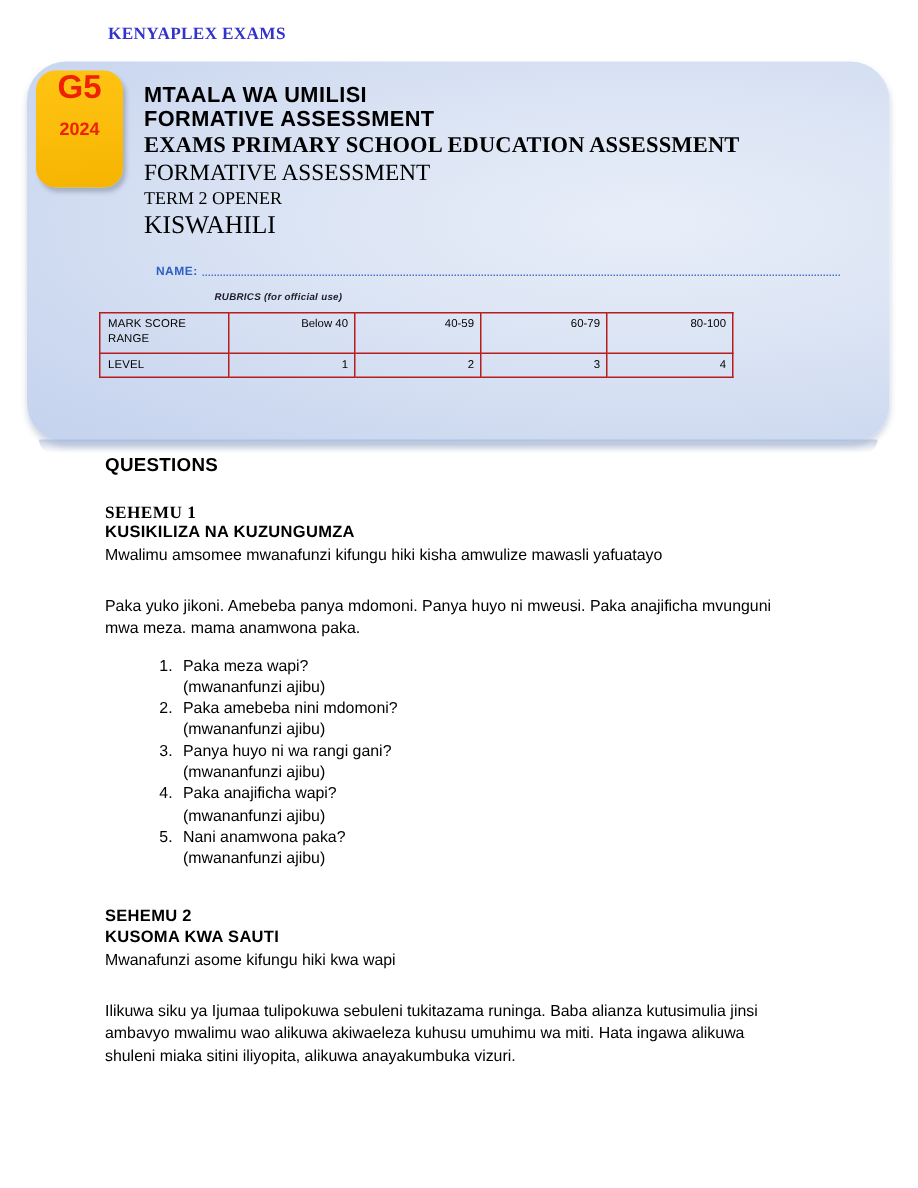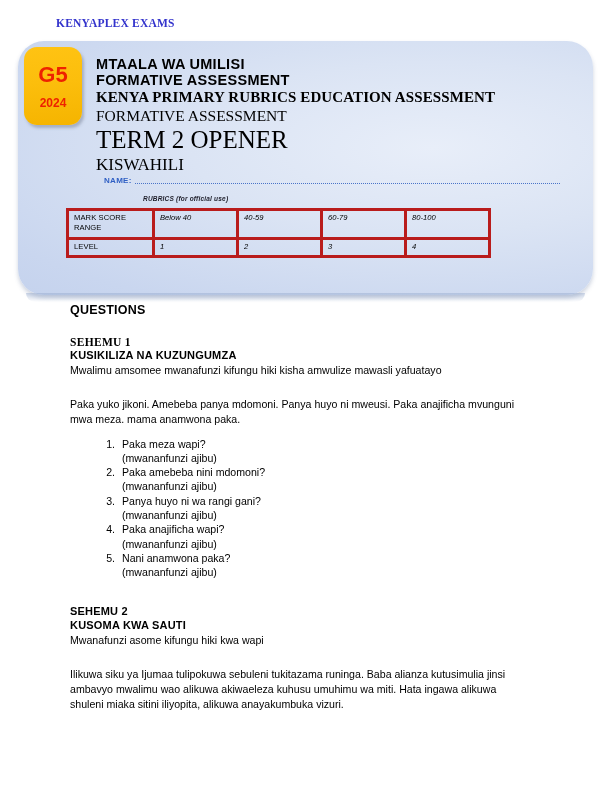--- a/index.html
+++ b/index.html
@@ -12,21 +12,21 @@
     height: 792px;
     position: relative;
     font-family: "Liberation Sans", sans-serif;
     color: #000000;
     overflow: hidden;
   }
 
   
   .publisher {
     position: absolute;
-    left: 56px;
+    left: 72px;
     top: 17px;
     font-family: "Liberation Serif", serif;
     font-size: 11.5px;
     font-weight: bold;
     letter-spacing: 0.2px;
     color: #3333cc;
     white-space: nowrap;
   }
 
   
@@ -60,21 +60,21 @@
     left: 24px;
     top: 47px;
     width: 58px;
     height: 78px;
     border-radius: 13px;
     background: linear-gradient(175deg, #ffc313 0%, #fcbe0c 45%, #f5b400 100%);
     box-shadow: 2px 3px 3px rgba(110,120,140,0.45);
     display: flex;
     flex-direction: column;
     align-items: center;
-    justify-content: center;
+    justify-content: flex-start;
     z-index: 3;
   }
   .grade-badge .g-level {
     font-size: 22px;
     font-weight: bold;
     color: #ee2200;
     line-height: 1;
     margin-bottom: 11px;
   }
   .grade-badge .g-year {
@@ -103,21 +103,21 @@
     font-weight: bold;
     font-size: 15px;
     letter-spacing: 0.1px;
     margin-top: 1px;
   }
   .t-serif {
     font-family: "Liberation Serif", serif;
     font-weight: normal;
   }
   .t-fa2 { font-size: 15.5px; margin-top: 1px; }
-  .t-term { font-size: 25px; margin-top: 1px; }
+  .t-term { font-size: 12px; margin-top: 1px; }
   .t-subject { font-size: 17px; margin-top: 1px; }
 
   
   .name-row {
     position: absolute;
     left: 68px;
     right: 52px;
     top: 176px;
     display: flex;
     align-items: flex-end;
@@ -154,36 +154,36 @@
   
   .rubrics-table {
     position: absolute;
     left: 66px;
     top: 208px;
     width: 423px;
     border-collapse: collapse;
     table-layout: fixed;
   }
   .rubrics-table td {
-    border: 3px solid #b91c1c;
+    border: 1px solid #b91c1c;
     padding: 2px 4px 2px 5px;
     font-size: 7.6px;
     line-height: 1.3;
     vertical-align: top;
     height: 11px;
     background: transparent;
   }
   .rubrics-table td.rowhead {
     font-family: "Liberation Sans", sans-serif;
     font-weight: normal;
     font-style: normal;
     letter-spacing: 0.1px;
   }
   .rubrics-table td.val {
-    font-style: italic;
+    text-align: right;
   }
   .rubrics-table col.c0 { width: 86px; }
   .rubrics-table col.c1,
   .rubrics-table col.c2,
   .rubrics-table col.c3,
   .rubrics-table col.c4 { width: 84px; }
   .tall td { height: 22px; }
 
   
   .body-wrap {
@@ -246,21 +246,21 @@
   <div class="header-panel"></div>
 
   <div class="grade-badge">
     <div class="g-level">G5</div>
     <div class="g-year">2024</div>
   </div>
 
   <div class="title-stack">
     <div class="t-line t-sans-bold">MTAALA WA UMILISI</div>
     <div class="t-line t-sans-bold">FORMATIVE ASSESSMENT</div>
-    <div class="t-line t-serif-bold">KENYA PRIMARY RUBRICS EDUCATION ASSESSMENT</div>
+    <div class="t-line t-serif-bold">EXAMS PRIMARY SCHOOL EDUCATION ASSESSMENT</div>
     <div class="t-line t-serif t-fa2">FORMATIVE ASSESSMENT</div>
     <div class="t-line t-serif t-term">TERM 2 OPENER</div>
     <div class="t-line t-serif t-subject">KISWAHILI</div>
   </div>
 
   <div class="name-row">
     <span class="name-label">NAME:</span>
     <span class="name-rule"></span>
   </div>
 

